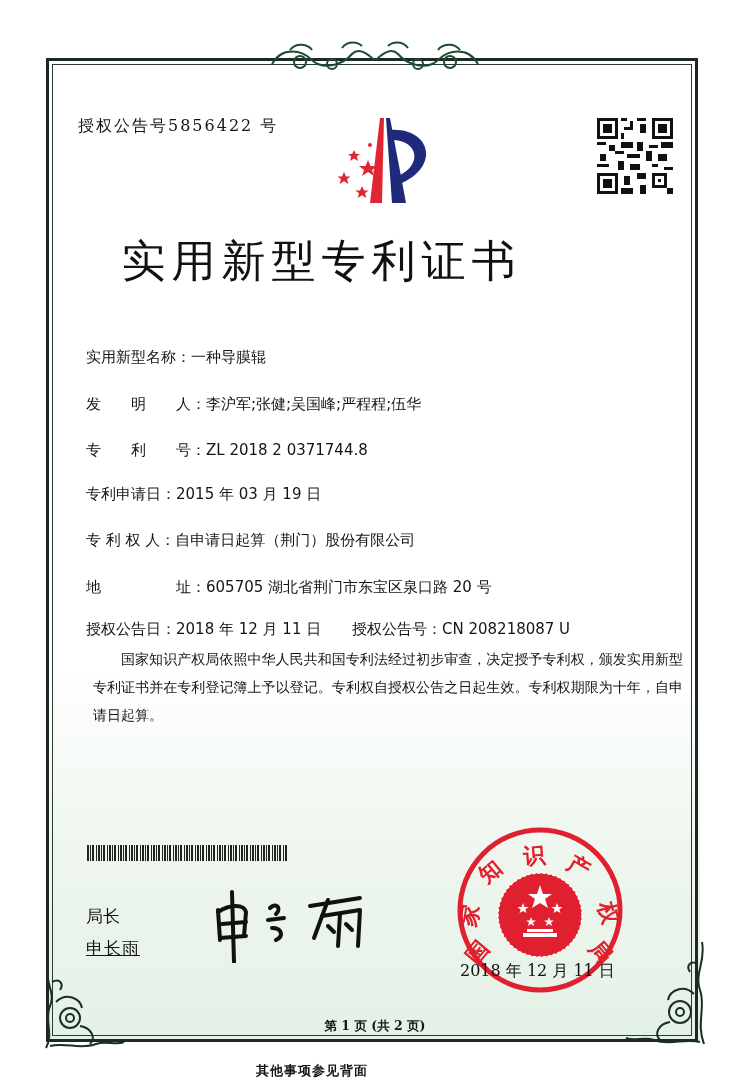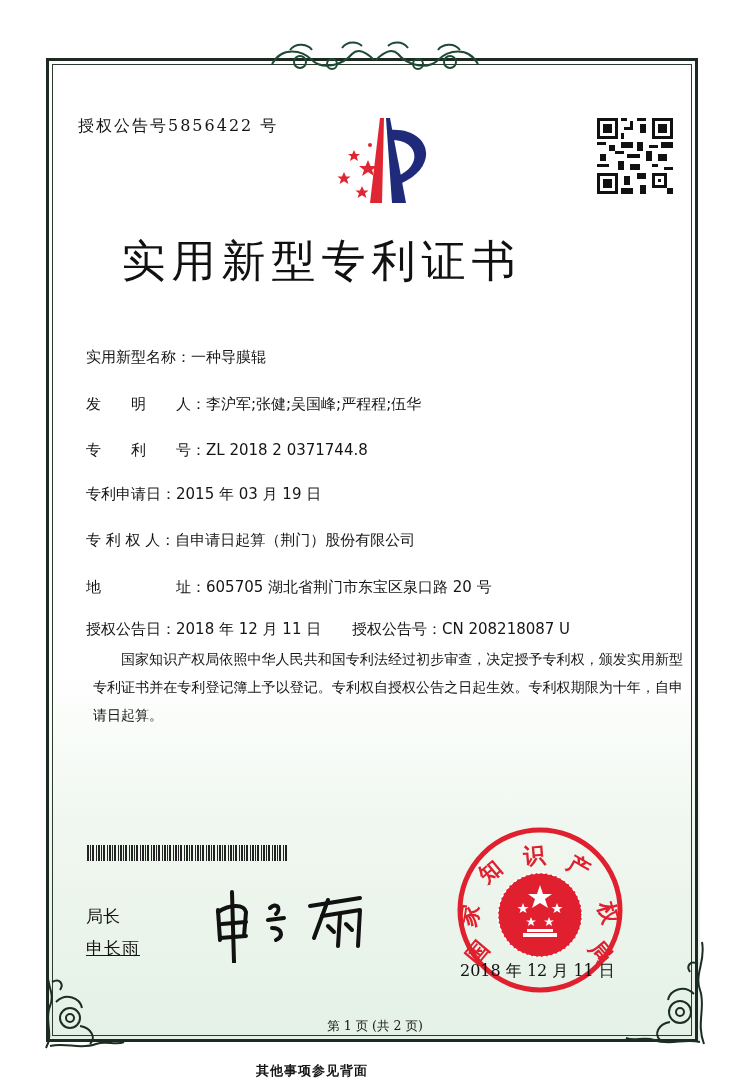--- a/index.html
+++ b/index.html
@@ -53,21 +53,21 @@
       font-family: "DejaVu Sans", sans-serif; letter-spacing: 1px; text-decoration: underline;
     }
     .signature { position: absolute; left: 210px; top: 888px; width: 170px; height: 75px; }
     .seal { position: absolute; left: 455px; top: 825px; width: 170px; height: 170px; }
     .seal-date {
       position: absolute; left: 460px; top: 961px; font-size: 16px;
       font-family: "DejaVu Serif", serif; color: #111;
     }
     .page-no {
       position: absolute; left: 0; width: 750px; top: 1018px; text-align: center;
-      font-size: 12.5px; font-weight: normal; font-family: "DejaVu Serif", serif;
+      font-size: 12.5px; font-weight: bold; font-family: "DejaVu Serif", serif;
     }
     .back-note {
       position: absolute; left: 0; width: 624px; top: 1062px; text-align: center;
       font-size: 13px; font-weight: bold; font-family: "DejaVu Serif", serif; letter-spacing: 1px;
     }
   </style>
 </head>
 <body>
 
 <div class="page-bg"></div>

